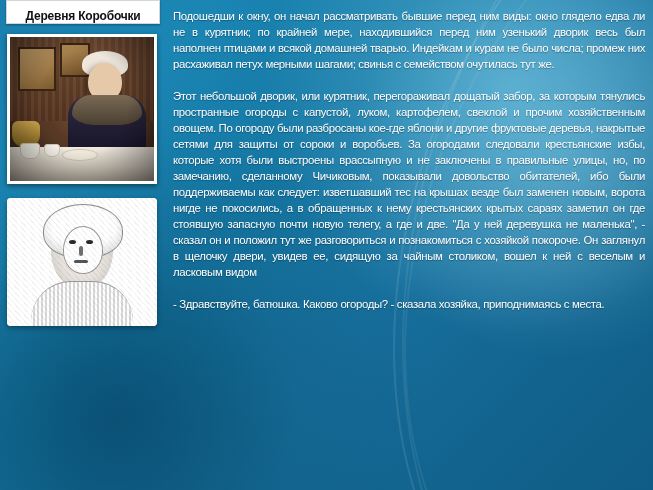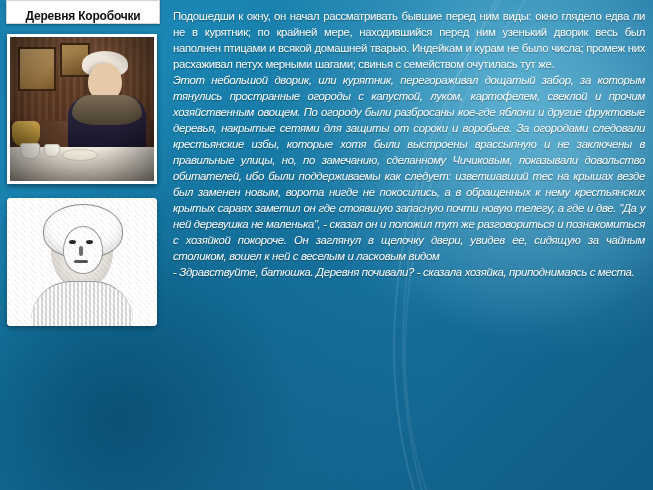--- a/index.html
+++ b/index.html
@@ -168,21 +168,21 @@
   .text-col{
     position:absolute;left:173px;top:8px;width:472px;
     color:#ffffff;
     font-size:11.4px;
     line-height:16px;
     text-align:justify;
     text-shadow:0 1px 1px rgba(0,0,0,0.35);
     letter-spacing:-0.35px;
   }
   .text-col p{margin:0 0 0 0;}
-  .text-col p + p{margin-top:0px;font-style:italic;}
+  .text-col p + p{margin-top:16px;}
 </style>
 </head>
 <body>
 
 <div class="slide">
   <div class="swoosh s3"></div>
   <div class="swoosh s1"></div>
   <div class="swoosh s2"></div>
   <div class="glow"></div>
   <div class="glow2"></div>
@@ -219,15 +219,15 @@
       <div class="nose"></div>
       <div class="mouth"></div>
       <div class="shoulders"></div>
       <div class="hatch"></div>
     </div>
   </div>
 
   <div class="text-col">
     <p>Подошедши к окну, он начал рассматривать бывшие перед ним виды: окно глядело едва ли не в курятник; по крайней мере, находившийся перед ним узенький дворик весь был наполнен птицами и всякой домашней тварью. Индейкам  и курам не было числа; промеж них расхаживал петух мерными шагами; свинья с семейством очутилась тут же.</p>
     <p>Этот небольшой дворик, или курятник, перегораживал дощатый забор, за которым тянулись пространные огороды с капустой, луком, картофелем, свеклой и прочим хозяйственным овощем. По огороду были разбросаны кое-где яблони и другие фруктовые деревья, накрытые сетями для защиты от сороки и воробьев. За огородами следовали крестьянские избы, которые хотя были выстроены врассыпную и не заключены в правильные улицы, но, по замечанию, сделанному Чичиковым, показывали довольство обитателей, ибо были поддерживаемы как следует: изветшавший тес на крышах везде был заменен новым, ворота нигде не покосились, а в обращенных к нему крестьянских крытых сараях заметил он где стоявшую запасную почти новую телегу, а где и две. "Да у ней деревушка не маленька", - сказал он и положил тут же разговориться и познакомиться с хозяйкой покороче. Он заглянул в щелочку двери, увидев ее, сидящую за чайным столиком, вошел к ней с веселым и ласковым видом</p>
-    <p> - Здравствуйте, батюшка. Деревня почивали? - сказала хозяйка, приподнимаясь с места.</p>
+    <p> - Здравствуйте, батюшка. Каково огороды? - сказала хозяйка, приподнимаясь с места.</p>
   </div>
 </div>
 
 </body></html>

